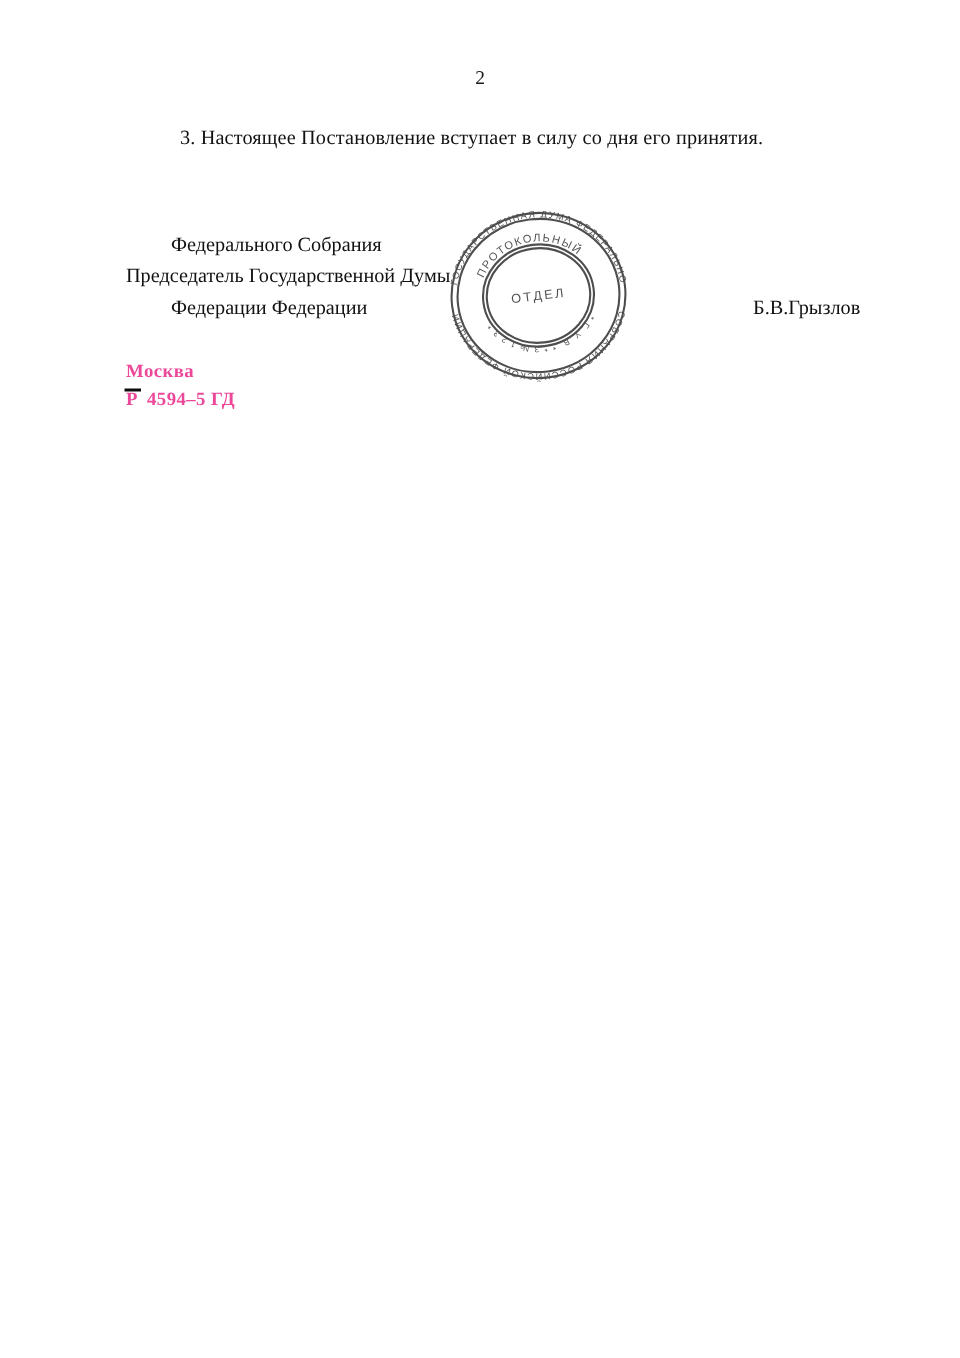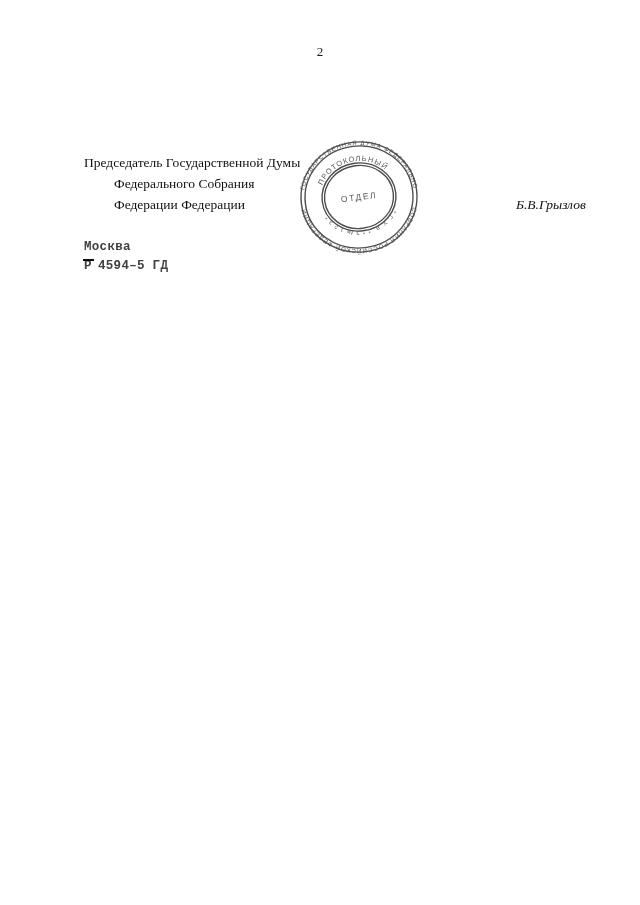--- a/index.html
+++ b/index.html
@@ -53,35 +53,34 @@
     font-family: "Liberation Serif", serif;
     line-height: 21px;
   }
   .sig-line {
     position: relative;
     white-space: nowrap;
   }
   .sig-line.indent-1 { padding-left: 30px; }
   .sig-line .name {
     position: absolute;
-    left: 432px;
+    left: 418px;
     top: 0;
     white-space: nowrap;
-    font-style: italic;
   }
 
   .imprint {
     position: absolute;
     left: 84px;
     top: 238px;
-    font-family: Liberation Mono, monospace;
+    font-family: Liberation Serif, serif;
     font-size: 12.5px;
     font-weight: bold;
     line-height: 19px;
-    color: #404040;
+    color: #ec4899;
     letter-spacing: 0.3px;
   }
   .imprint .num-line {
     display: flex;
     align-items: baseline;
     gap: 4px;
   }
   .imprint .num-glyph {
     display: inline-block;
     position: relative;
@@ -111,24 +110,25 @@
   }
   .stamp svg { display: block; }
 </style>
 </head>
 <body>
 
 <div class="page">
 
   <div class="page-number">2</div>
 
+  <div class="clause">3. Настоящее Постановление вступает в силу со дня его принятия.</div>
 
   <div class="signature-block">
+    <div class="sig-line indent-1">Федерального Собрания</div>
     <div class="sig-line">Председатель Государственной Думы</div>
-    <div class="sig-line indent-1">Федерального Собрания</div>
     <div class="sig-line indent-1">
       <span>Федерации Федерации</span>
       <span class="name">Б.В.Грызлов</span>
     </div>
   </div>
 
   <div class="imprint">
     <div>Москва</div>
     <div class="num-line">
       <span class="num-glyph">Р</span>

